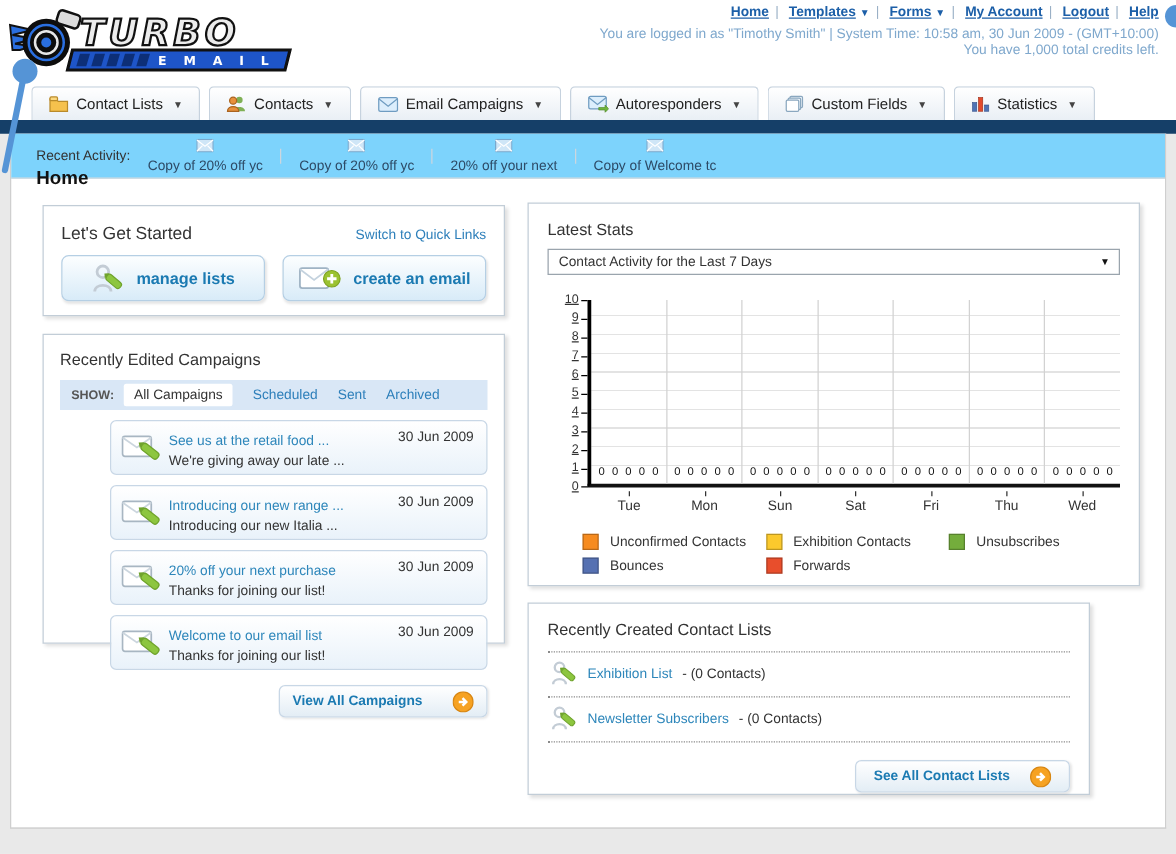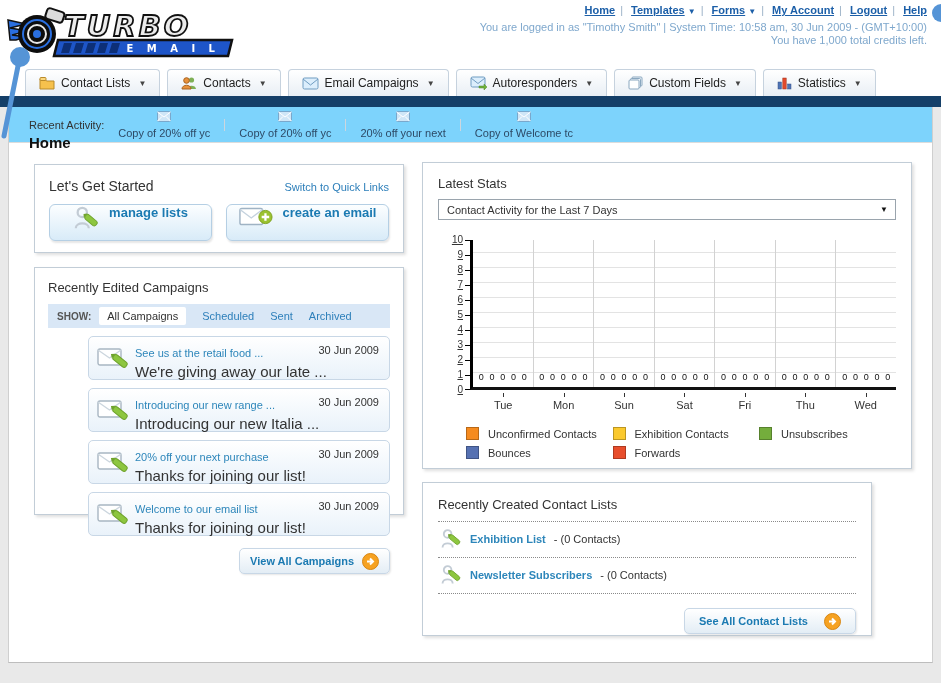--- a/index.html
+++ b/index.html
@@ -38,38 +38,38 @@
   .page-title { position:absolute; top:27px; left:20px; font-size:15px; font-weight:bold; color:#111; }
 
   .panel { position:absolute; background:#fff; border:1px solid #c2cdd7; box-shadow:2px 2px 3px rgba(0,0,0,0.13); }
   .panel-title { font-size:14px; color:#333; }
 
   
   #getstarted { left:25px; top:57px; width:370px; height:89px; padding:13px 14px; }
   .gs-head { display:flex; justify-content:space-between; align-items:baseline; }
   .gs-link { font-size:11px; color:#2d7fba; cursor:pointer; }
   .gs-buttons { display:flex; gap:14px; margin-top:10px; }
-  .big-btn { flex:1; height:37px; display:flex; justify-content:center; gap:10px;
+  .big-btn { flex:1; height:37px; display:flex; align-items:center; justify-content:center; gap:10px;
              border:1px solid #b5cfe4; border-radius:6px; background:linear-gradient(#fcfeff,#d8ebf8);
              box-shadow:1px 2px 2px rgba(0,0,0,0.10); font-size:13px; font-weight:bold; color:#1b7ab2; cursor:pointer; }
 
   
   #campaigns { left:25px; top:160px; width:370px; height:248px; padding:12px 13px; }
   .show-bar { margin-top:9px; height:24px; background:#d9e7f6; display:flex; align-items:center; padding-left:9px;
               font-size:10px; color:#555; font-weight:bold; }
   .show-bar .filter { font-size:11px; font-weight:normal; color:#2d7fba; margin-left:16px; cursor:pointer; }
   .show-bar .filter.active { background:#fff; padding:3px 8px; margin-left:8px; color:#333; border-radius:2px; }
   .camp-row { position:relative; margin-top:8px; height:44px; border:1px solid #c8d7e6; border-radius:5px;
               background:linear-gradient(#ffffff,#e9f2fa); padding:6px 8px 0 46px;margin-left:40px; }
   .camp-row .cicon { position:absolute; left:8px; top:7px; }
   .camp-title { font-size:11px; color:#2d86ba; cursor:pointer; }
-  .camp-sub { font-size:15px; color:#333; margin-top:2px; }
+  .camp-sub { font-size:11px; color:#333; margin-top:2px; }
   .camp-date { position:absolute; top:7px; right:10px; font-size:11px; color:#333; }
   .view-row { display:flex; justify-content:flex-end; margin-top:12px; }
-  .pill-btn { display:flex; align-items:center; gap:8px; height:26px; padding:0 10px; border:1px solid #c8d7e6;
+  .pill-btn { display:flex; align-items:center; gap:24px; height:26px; padding:0 10px; border:1px solid #c8d7e6;
               border-radius:5px; background:linear-gradient(#ffffff,#e3edf5); box-shadow:1px 1px 2px rgba(0,0,0,0.10);
               font-size:11px; font-weight:bold; color:#1b7ab2; cursor:pointer; }
 
   
   #stats { left:413px; top:55px; width:490px; height:307px; padding:13px 15px; }
   .fake-select { margin-top:8px; height:21px; border:1px solid #9aa4ad; background:#fff; display:flex;
                  align-items:center; padding:0 8px; font-size:11px; color:#333; cursor:pointer; position:relative; }
   .fake-select .arrow { position:absolute; right:7px; font-size:8px; color:#111; }
   .chart-wrap { margin-top:20px; margin-left:6px; }
   .chart-main { display:flex; }
@@ -87,21 +87,21 @@
   .legend { margin:16px 0 0 22px; display:flex; flex-wrap:wrap; width:440px; }
   .leg-item { width:33.3%; display:flex; align-items:center; gap:9px; margin-bottom:6px; }
   .leg-swatch { width:13px; height:13px; border:1px solid rgba(0,0,0,0.25); }
   .leg-label { font-size:11px; color:#333; }
 
   
   #contactlists { left:413px; top:375px; width:450px; height:154px; padding:12px 15px; }
   .dotted { border-bottom:1px dotted #8a8a8a; }
   .cl-title-row { padding-bottom:8px; }
   .cl-item { display:flex; align-items:center; gap:8px; padding:5px 0 6px 2px; font-size:11px; color:#333; }
-  .cl-item a { color:#2d86ba; cursor:pointer;font-weight:bold; }
+  .cl-item a { color:#2d86ba; cursor:pointer; }
   .cl-btn-row { display:flex; justify-content:flex-end; margin-top:14px; }
   #contactlists .pill-btn { padding:0 14px; gap:16px; }
 
   
   .pin-left { position:absolute; left:0; top:44px; z-index:9; }
   .pin-right { position:absolute; right:0; top:3px; z-index:9; }
   .footer-strip { position:absolute; top:663px; left:0; width:941px; height:20px; background:#e9e9e9; }
 </style>
 </head>
 <body>

